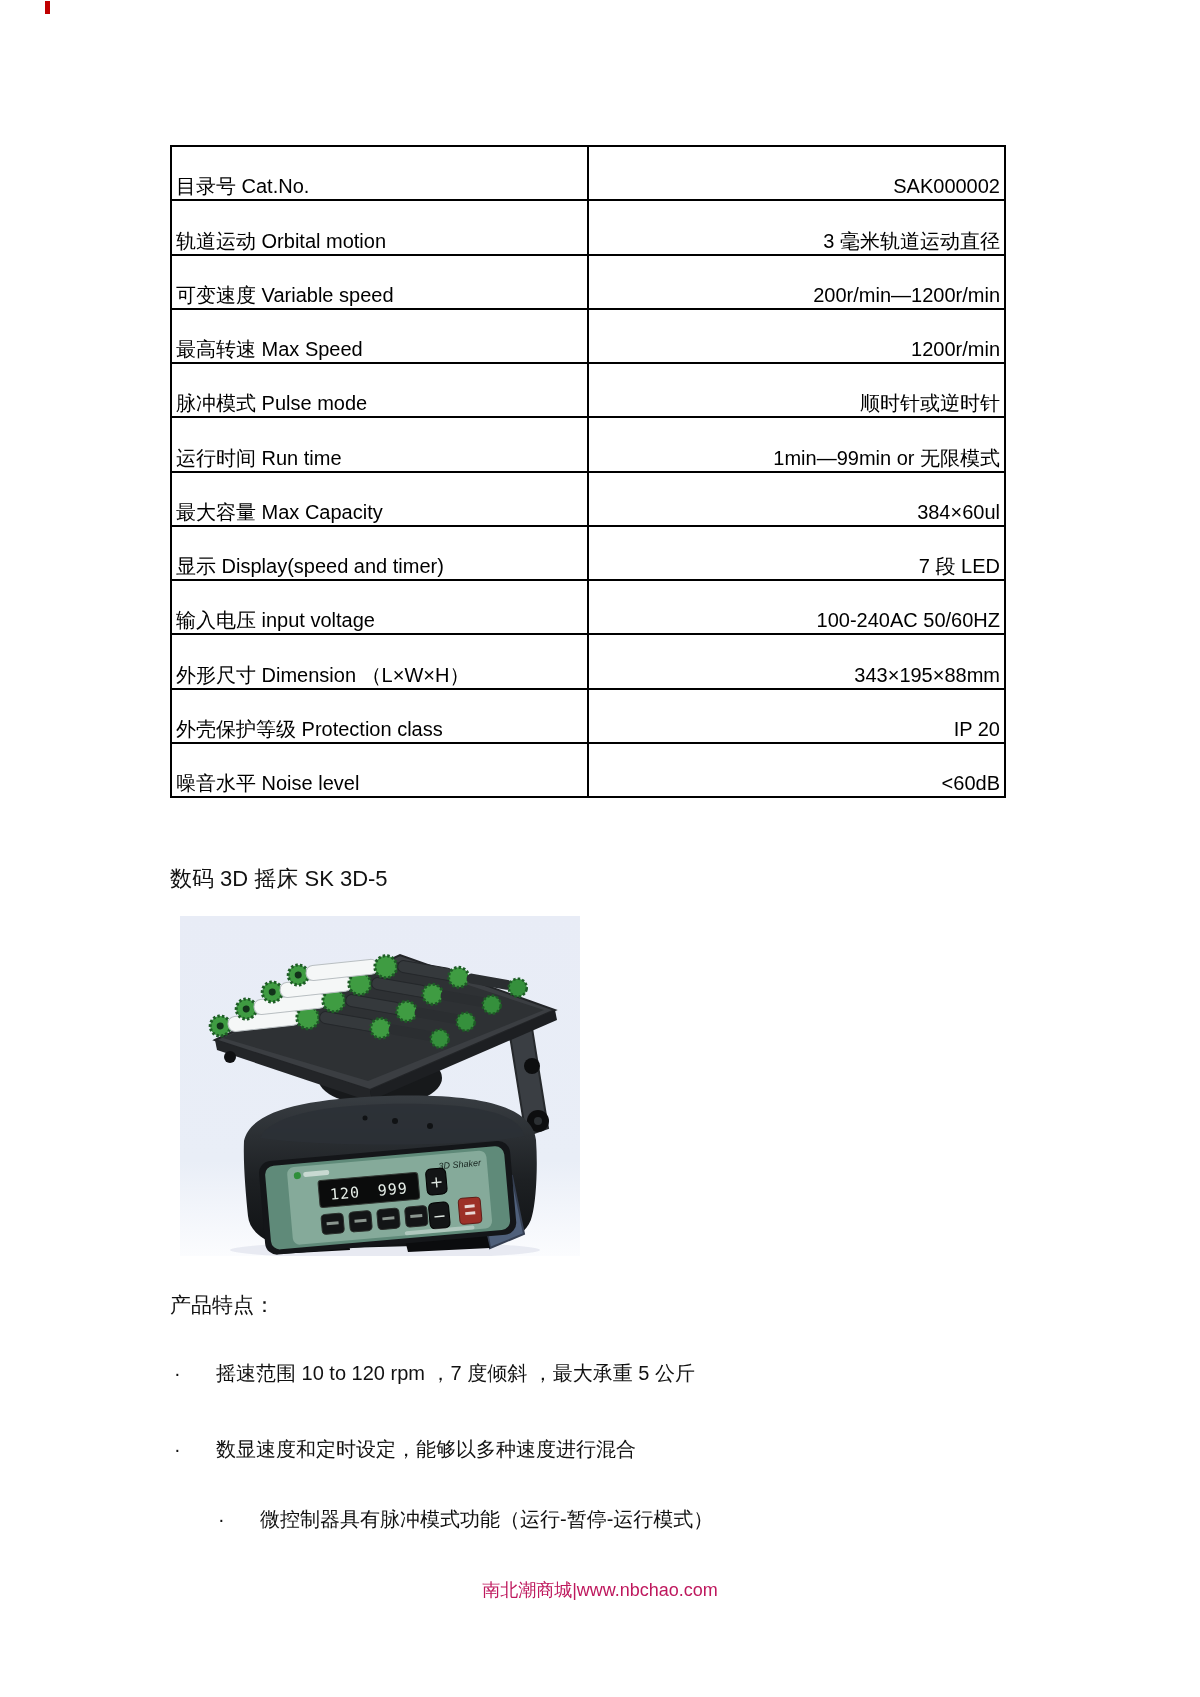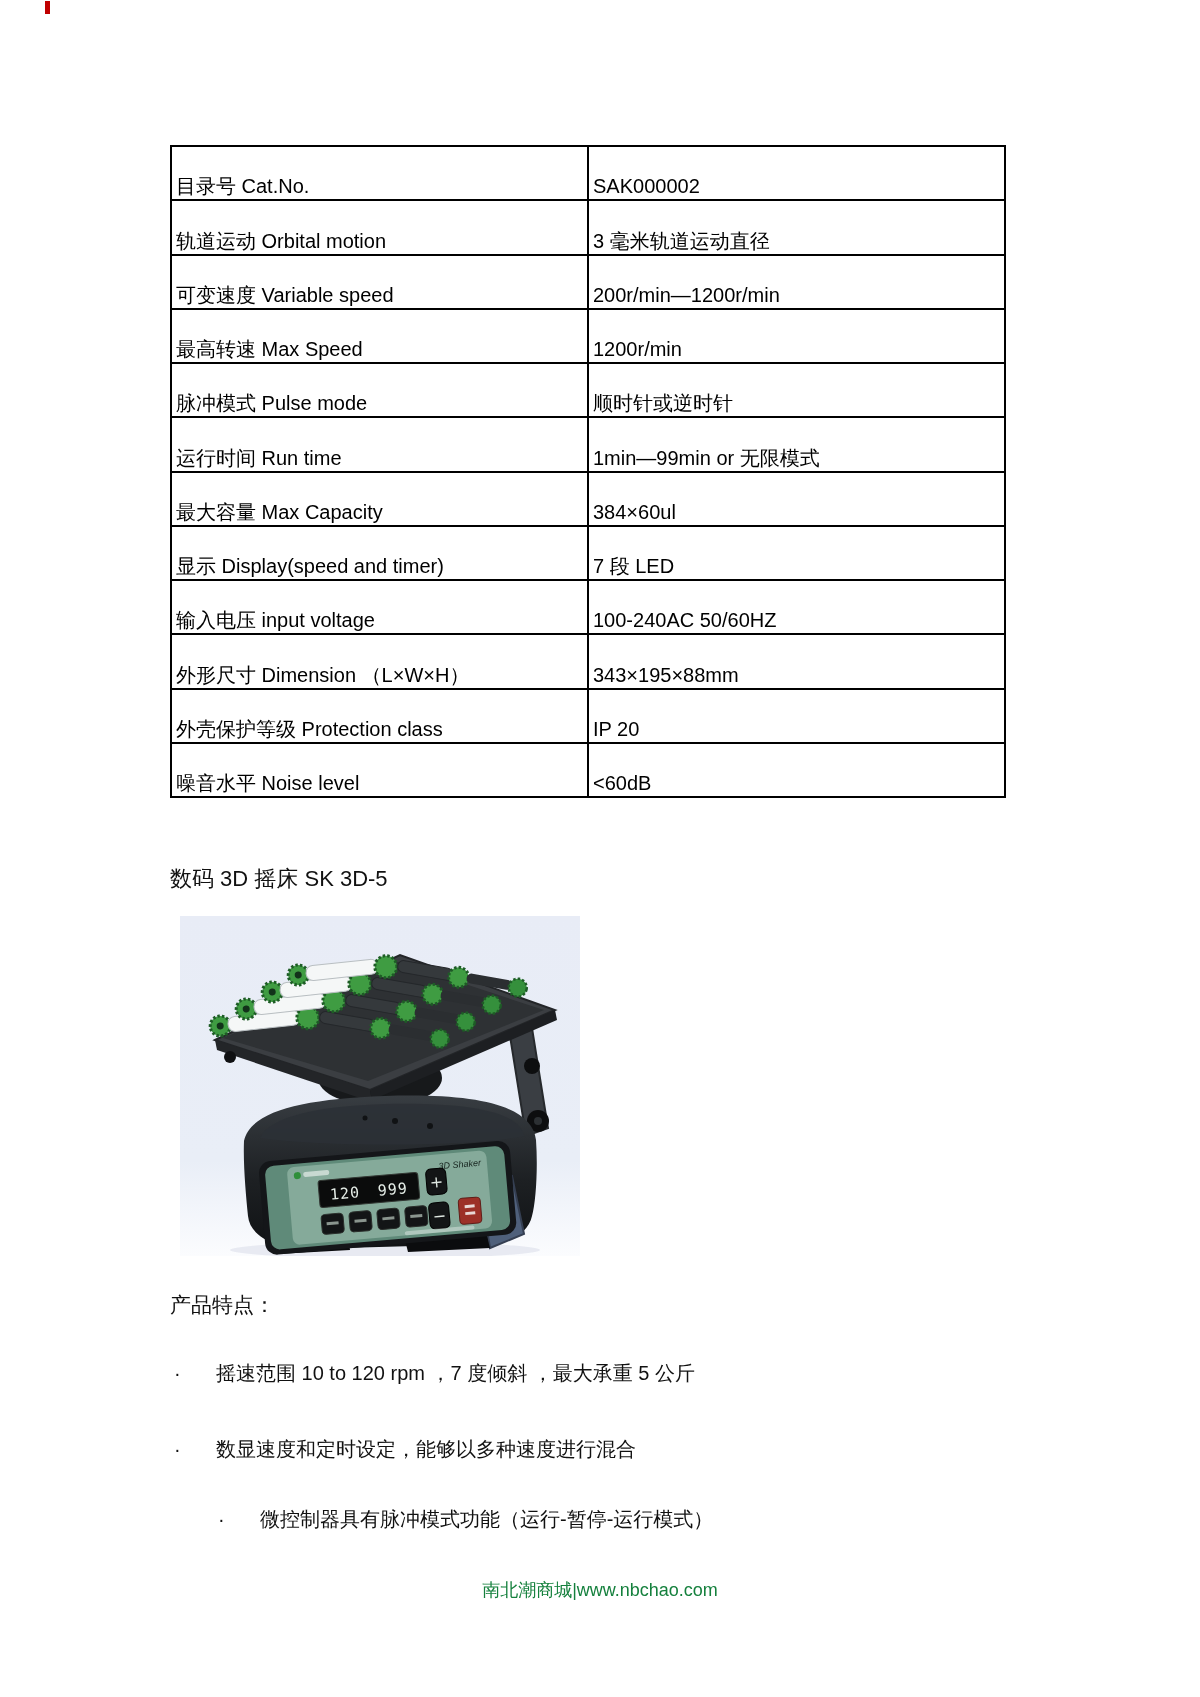--- a/index.html
+++ b/index.html
@@ -12,38 +12,38 @@
   table.spec{
     position:absolute;left:170px;top:145px;width:836px;height:653px;
     border-collapse:collapse;table-layout:fixed;
   }
   table.spec td{
     border:2px solid #000;vertical-align:bottom;
     font-size:20px;line-height:1.15;color:#000;height:41px;
     padding:0 4px 1px 4px;white-space:nowrap;overflow:hidden;
   }
   td.c1{padding-left:15px;}
-  td.c2{text-align:left;}
+  td.c2{text-align:right;}
   .product-heading{
     position:absolute;left:170px;top:864px;font-size:22px;font-weight:400;color:#111;
   }
   .figure{
     position:absolute;left:180px;top:916px;width:400px;height:340px;
   }
   .features-heading{
     position:absolute;left:170px;top:1291px;font-size:21px;color:#111;
   }
   .feature{
     position:absolute;left:174px;font-size:20px;color:#111;white-space:nowrap;
   }
   .feature .bullet{display:inline-block;width:42px;font-size:20px;}
   .f1{top:1360px;} .f2{top:1436px;} .f3{top:1506px;margin-left:44px;}
   .footer{
     position:absolute;left:0;top:1578px;width:1200px;text-align:center;
-    font-size:18px;color:#15803d;
+    font-size:18px;color:#be185d;
   }
 </style>
 </head>
 <body>
 
 <div class="corner-mark"></div>
 
 <table class="spec">
   <tbody>
     <tr>

